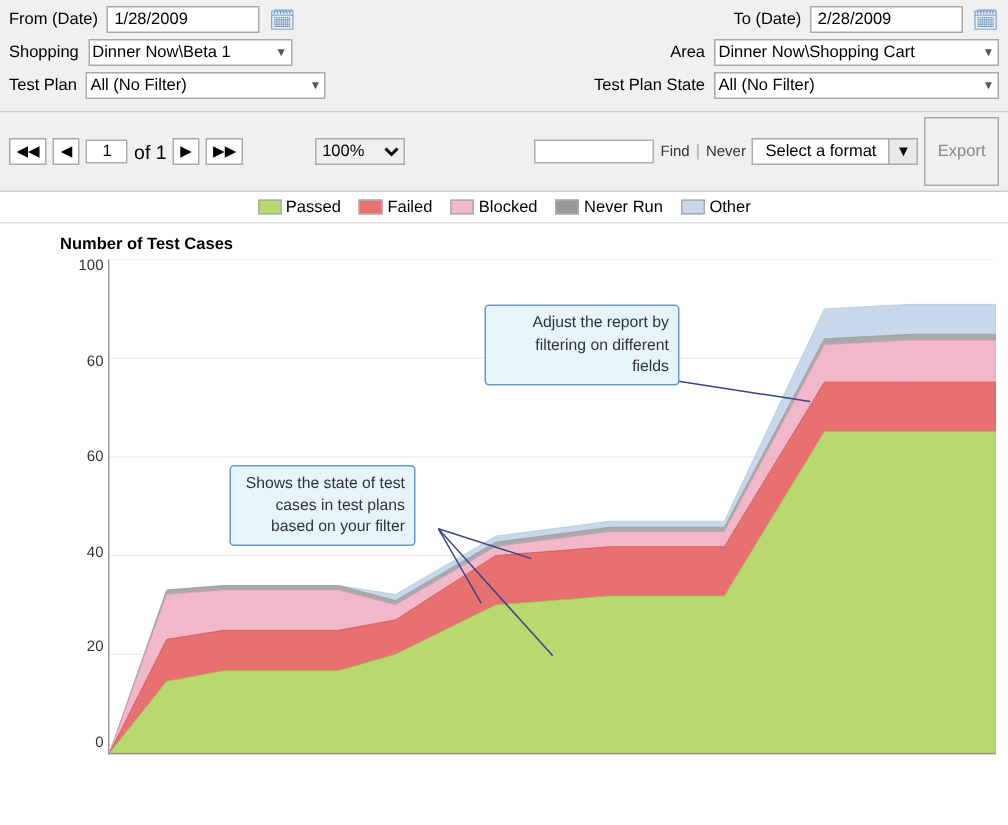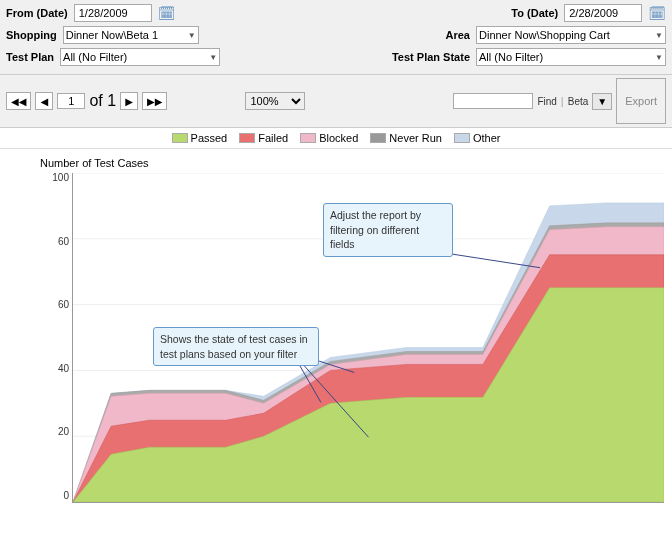--- a/index.html
+++ b/index.html
@@ -1,60 +1,60 @@
 <!DOCTYPE html>
 <html><head>
   <meta charset="utf-8">
   <style>
     * { box-sizing: border-box; margin: 0; padding: 0; }
     body { font-family: Arial, sans-serif; font-size: 12px; background: #fff; width: 672px; height: 550px; overflow: hidden; }
 
     .toolbar { background: #f0f0f0; border-bottom: 1px solid #ccc; padding: 4px 6px; }
     .toolbar-row { display: flex; align-items: center; gap: 6px; margin-bottom: 4px; }
-    .toolbar-label { font-size: 11px; white-space: nowrap; font-weight: bold; }
+    .toolbar-label { font-size: 11px; white-space: nowrap; }
     .toolbar-input { border: 1px solid #aaa; padding: 2px 4px; font-size: 11px; background: #fff; }
-    .toolbar-input-date { width: 78px; }
+    .toolbar-input-date { width: 102px; }
     .toolbar-select { border: 1px solid #aaa; padding: 2px 2px; font-size: 11px; background: #fff; appearance: none; -webkit-appearance: none; }
     .select-wrapper { position: relative; display: inline-block; }
     .select-wrapper select { padding-right: 16px; }
     .select-wrapper::after { content: '▼'; font-size: 8px; position: absolute; right: 3px; top: 50%; transform: translateY(-50%); pointer-events: none; color: #555; }
 
     .pagination-bar { display: flex; align-items: center; gap: 4px; padding: 3px 6px; border-bottom: 1px solid #ccc; background: #f0f0f0; }
     .pag-btn { border: 1px solid #aaa; background: #fff; padding: 1px 4px; font-size: 10px; cursor: pointer; min-width: 18px; height: 18px; display: flex; align-items: center; justify-content: center; }
     .pag-input { border: 1px solid #aaa; width: 28px; text-align: center; font-size: 11px; padding: 1px; }
-    .pag-text { font-size: 16px; }
+    .pag-text { font-size: 13px; }
     .zoom-select { border: 1px solid #aaa; font-size: 11px; padding: 1px 0; }
     .find-input { border: 1px solid #aaa; width: 80px; padding: 1px 3px; font-size: 11px; }
     .find-btn { border: none; background: none; font-size: 10px; color: #333; cursor: pointer; }
     .format-wrapper { position: relative; display: inline-flex; }
     .format-select-btn { border: 1px solid #aaa; border-right: none; background: #fff; padding: 2px 8px; font-size: 11px; cursor: pointer; }
     .format-dropdown-btn { border: 1px solid #aaa; background: #e8e8e8; padding: 2px 4px; font-size: 10px; cursor: pointer; }
     .export-btn { border: 1px solid #aaa; background: #f0f0f0; padding: 16px 8px; font-size: 11px; cursor: pointer; color: #888; }
 
     .legend { display: flex; align-items: center; gap: 12px; padding: 4px 8px; border-bottom: 1px solid #ddd; background: #fff; justify-content: center; }
     .legend-item { display: flex; align-items: center; gap: 3px; font-size: 11px; }
     .legend-color { width: 16px; height: 10px; border: 1px solid #aaa; }
 
     .chart-area { position: relative; padding: 8px 8px 8px 40px; background: #fff; height: 390px; }
-    .chart-title { font-size: 11px; font-weight: normal; margin-bottom: 4px; }
+    .chart-title { font-size: 11px; font-weight: bold; margin-bottom: 4px; }
     .y-label { font-size: 10px; color: #333; text-align: right; padding-right: 3px; line-height: 1; }
 
     .callout {
       position: absolute;
       background: #e8f4fc;
       border: 1px solid #6699cc;
       border-radius: 3px;
       padding: 4px 6px;
       font-size: 10.5px;
-      text-align: left;
+      text-align: right;
       color: #333;
       line-height: 1.4;
     }
     .callout1 { top: 30px; left: 250px; width: 130px; }
-    .callout2 { top: 154px; left: 80px; width: 166px; }
+    .callout2 { top: 137px; left: 80px; width: 124px; }
 
     .divider { color: #aaa; font-size: 11px; }
   </style>
 </head>
 <body>
 
 <div class="toolbar">
   <div class="toolbar-row">
     <span class="toolbar-label">From (Date)</span>
     <input class="toolbar-input toolbar-input-date" type="text" value="1/28/2009" style="">
@@ -104,22 +104,23 @@
   <button class="pag-btn">▶</button>
   <button class="pag-btn">▶▶</button>
   <span style="flex:0.5"></span>
   <select class="zoom-select" style="width:60px;">
     <option>100%</option>
   </select>
   <span style="flex:1"></span>
   <input class="find-input" type="text" placeholder="" style="">
   <button class="find-btn">Find</button>
   <span class="divider">|</span>
-  <button class="find-btn">Beta</button>
+  <button class="find-btn">Never</button>
   <div class="format-wrapper">
+    <button class="format-select-btn">Select a format</button>
     <button class="format-dropdown-btn">▼</button>
   </div>
   <button class="export-btn">Export</button>
 </div>
 
 <div class="legend">
   <div class="legend-item">
     <div class="legend-color" style="background:#b8d96e;"></div>
     <span>Passed</span>
   </div>

